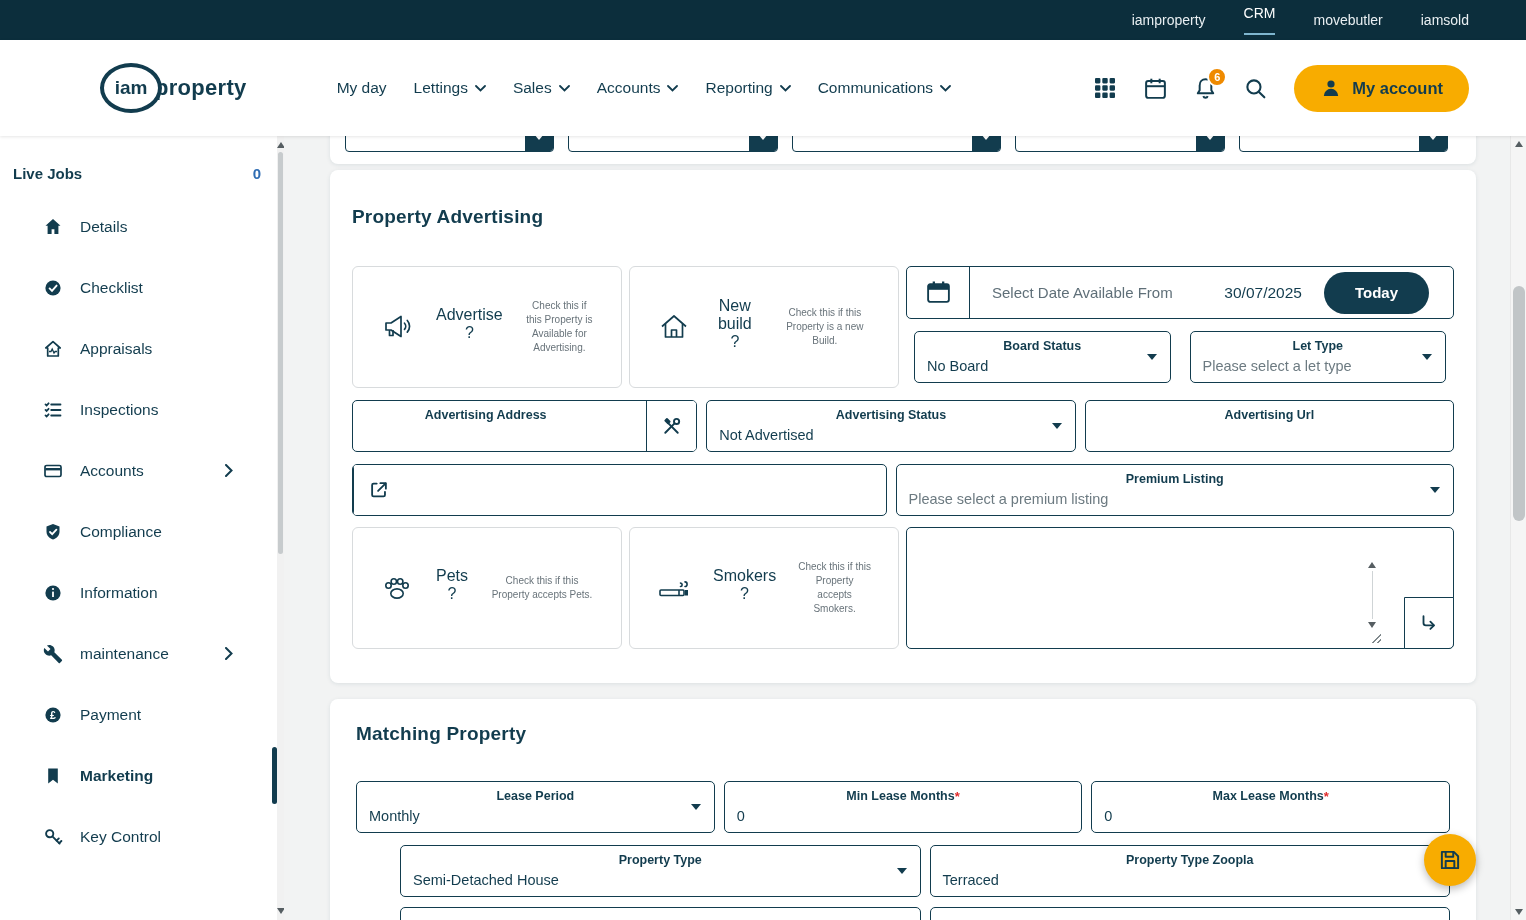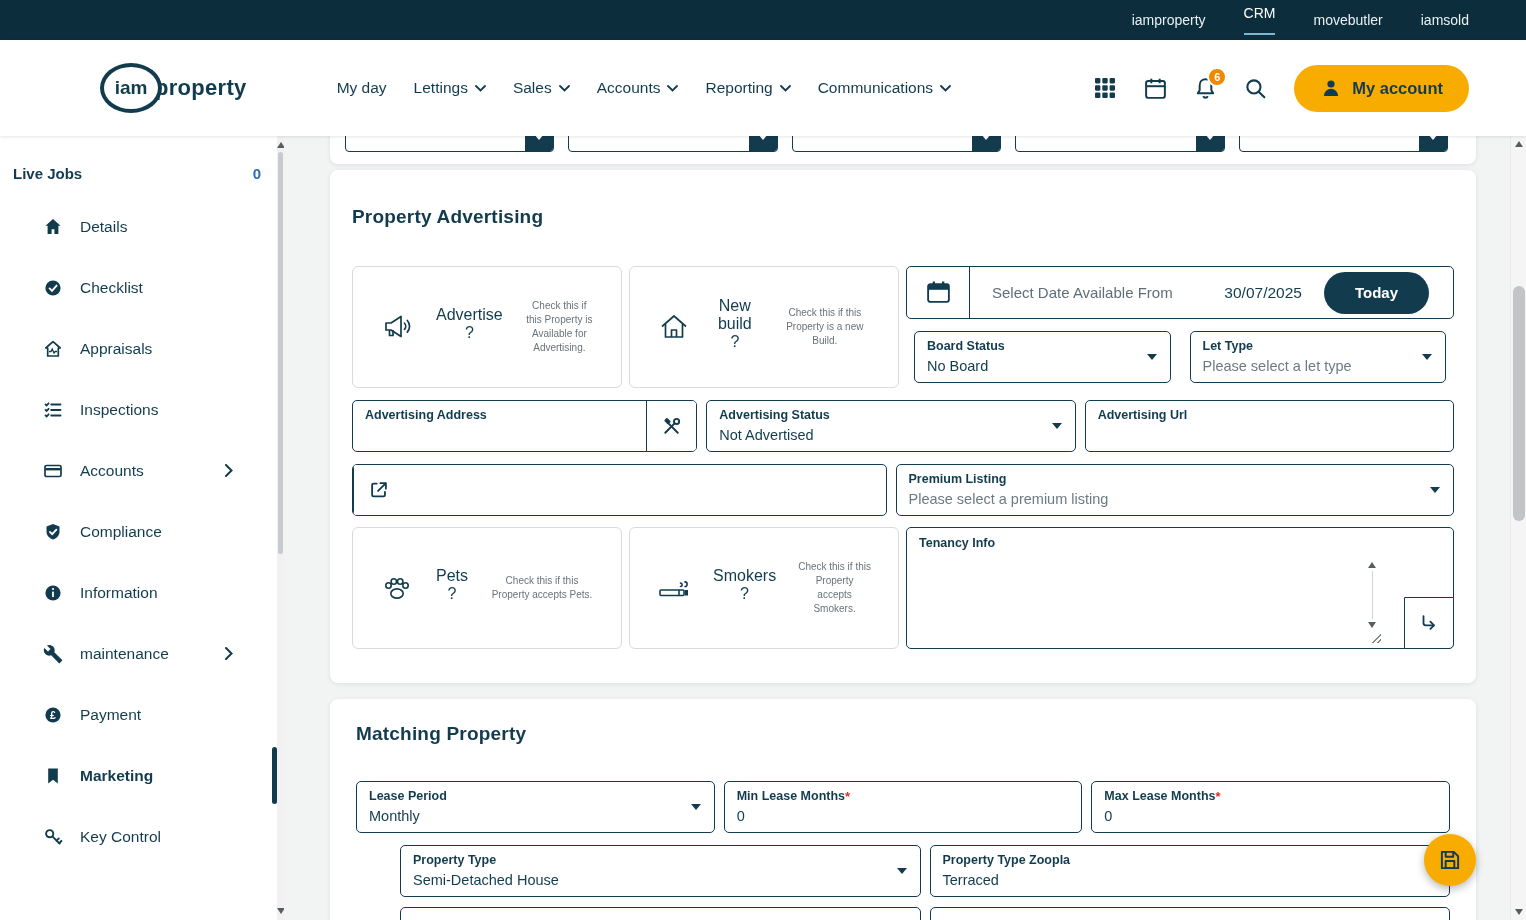--- a/index.html
+++ b/index.html
@@ -85,21 +85,21 @@
   .tile-desc{font-size:10px;color:var(--gray-text);line-height:1.4;}
   .adv-right{flex:1;}
   .date-row{height:53px;border:1px solid var(--navy);border-radius:5px;background:#fff;display:flex;align-items:center;overflow:hidden;}
   .date-cal{width:63px;align-self:stretch;border-right:1px solid var(--navy);display:flex;align-items:center;justify-content:center;cursor:pointer;}
   .date-label{margin-left:22px;font-size:15px;color:#5f6f78;}
   .date-value{margin-left:auto;font-size:15.5px;color:var(--navy);cursor:pointer;}
   .today-btn{margin:0 24px 0 22px;height:42px;padding:0 31px;background:var(--navy);color:#fff;border:none;border-radius:21px;font-size:15px;font-weight:700;cursor:pointer;}
   .adv-right-drops{display:flex;gap:19px;margin:12px 8px 0;}
 
   .field{border:1px solid var(--navy);border-radius:5px;background:#fff;height:52px;padding:7px 12px;position:relative;flex:1;cursor:pointer;}
-  .f-label{font-size:12.5px;font-weight:700;color:var(--navy);display:flex;justify-content:flex-start;align-items:flex-start;line-height:1.25;}
+  .f-label{font-size:12.5px;font-weight:700;color:var(--navy);display:flex;justify-content:center;align-items:flex-start;line-height:1.25;}
   .f-value{font-size:14.5px;color:var(--navy);margin-top:3px;white-space:nowrap;}
   .f-value.placeholder{color:#6c7a81;}
   .caret-down{position:absolute;right:13px;top:50%;margin-top:-3px;width:0;height:0;border-left:5px solid transparent;border-right:5px solid transparent;border-top:6px solid var(--navy);}
   .req{color:#e02b2b;font-weight:700;font-size:13px;}
   .field-row{display:flex;gap:9px;margin-top:12px;}
   .field-group{display:flex;border:1px solid var(--navy);border-radius:5px;background:#fff;height:52px;flex:1;overflow:hidden;gap:28px;}
   .fg-main{flex:1;padding:7px 12px;cursor:text;}
   .fg-btn{width:50px;border-left:1px solid var(--navy);display:flex;align-items:center;justify-content:center;cursor:pointer;background:#fff;}
 
   .adv-row-d{display:flex;gap:7px;margin-top:11px;}
@@ -511,23 +511,20 @@
                   <rect x="28.8" y="20" width="3.2" height="5.5" fill="#123c4e" stroke="none"></rect>
                   <path d="M24.5 16.5c2.2 0 2.2-3.4 0-3.4" stroke-linecap="round"></path>
                   <path d="M29 16.5c2.8 0 2.8-4.6 0-4.6" stroke-linecap="round"></path>
                 </svg>
             </span>
             <span class="tile-label">Smokers ?</span>
             <span class="tile-desc">Check this if this Property accepts Smokers.</span>
           </div>
 
           <div class="tenancy">
-            <div class="f-label">
-                <span>Tenancy Info</span>
-              </div>
             <div class="tenancy-scrollcol">
               <span class="tri-up"></span>
               <span class="t-track"></span>
               <span class="tri-down"></span>
             </div>
             <span class="tenancy-resize"></span>
             <div class="tenancy-btn">
               <svg width="22" height="22" viewBox="0 0 24 24" fill="none" stroke="#123c4e" stroke-width="2" stroke-linecap="round" stroke-linejoin="round">
                   <path d="M6 4.5v7.5a2.5 2.5 0 0 0 2.5 2.5H17"></path>
                   <polyline points="13.5,10.5 17.5,14.5 13.5,18.5"></polyline>

